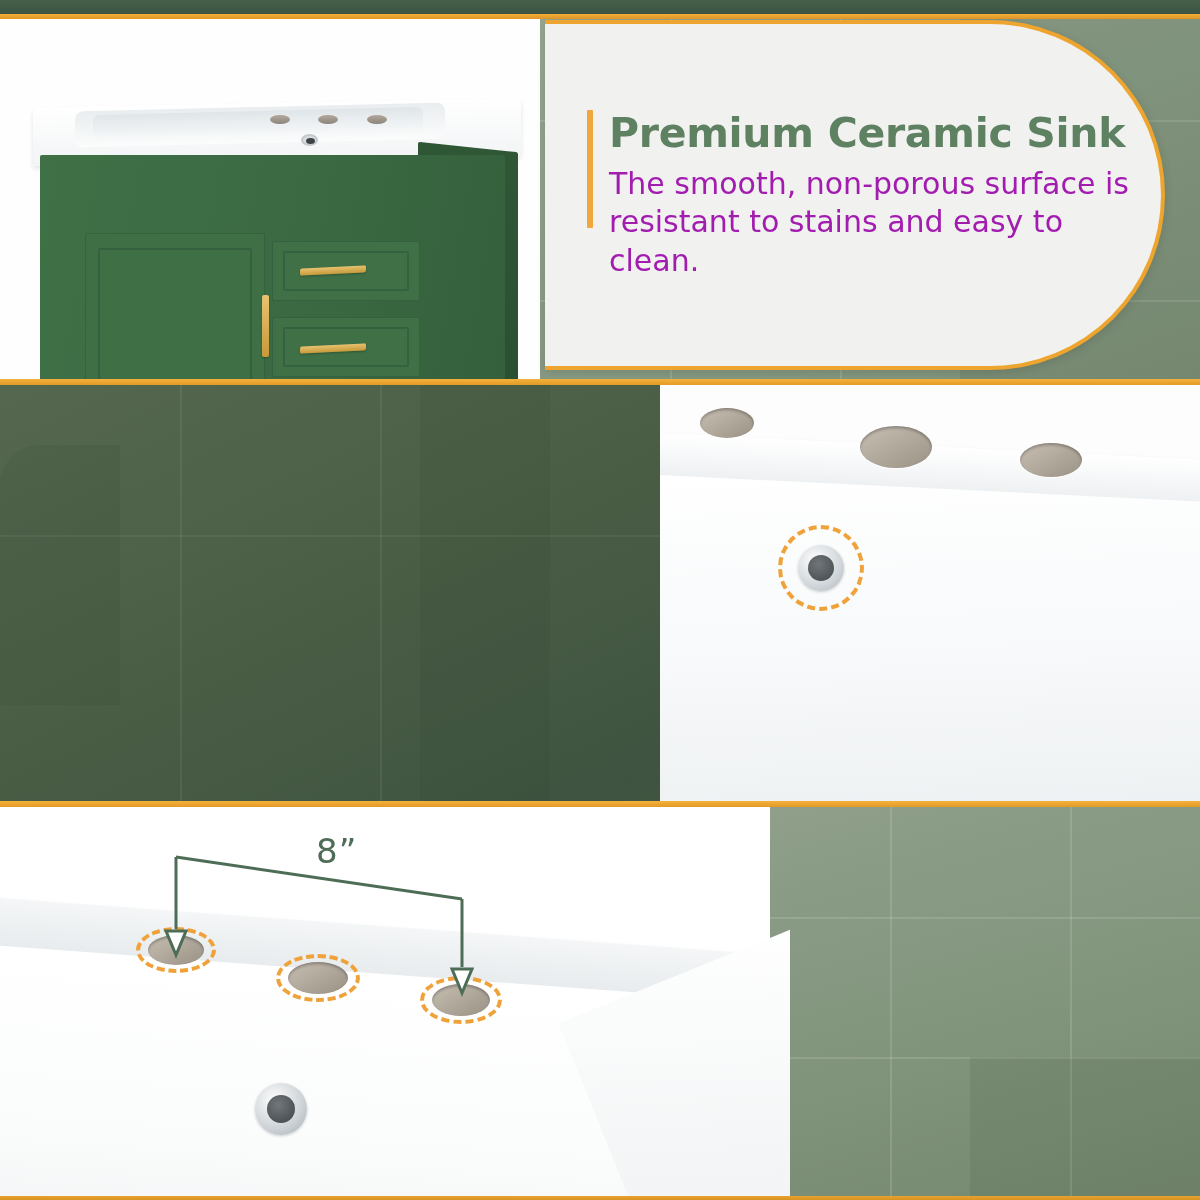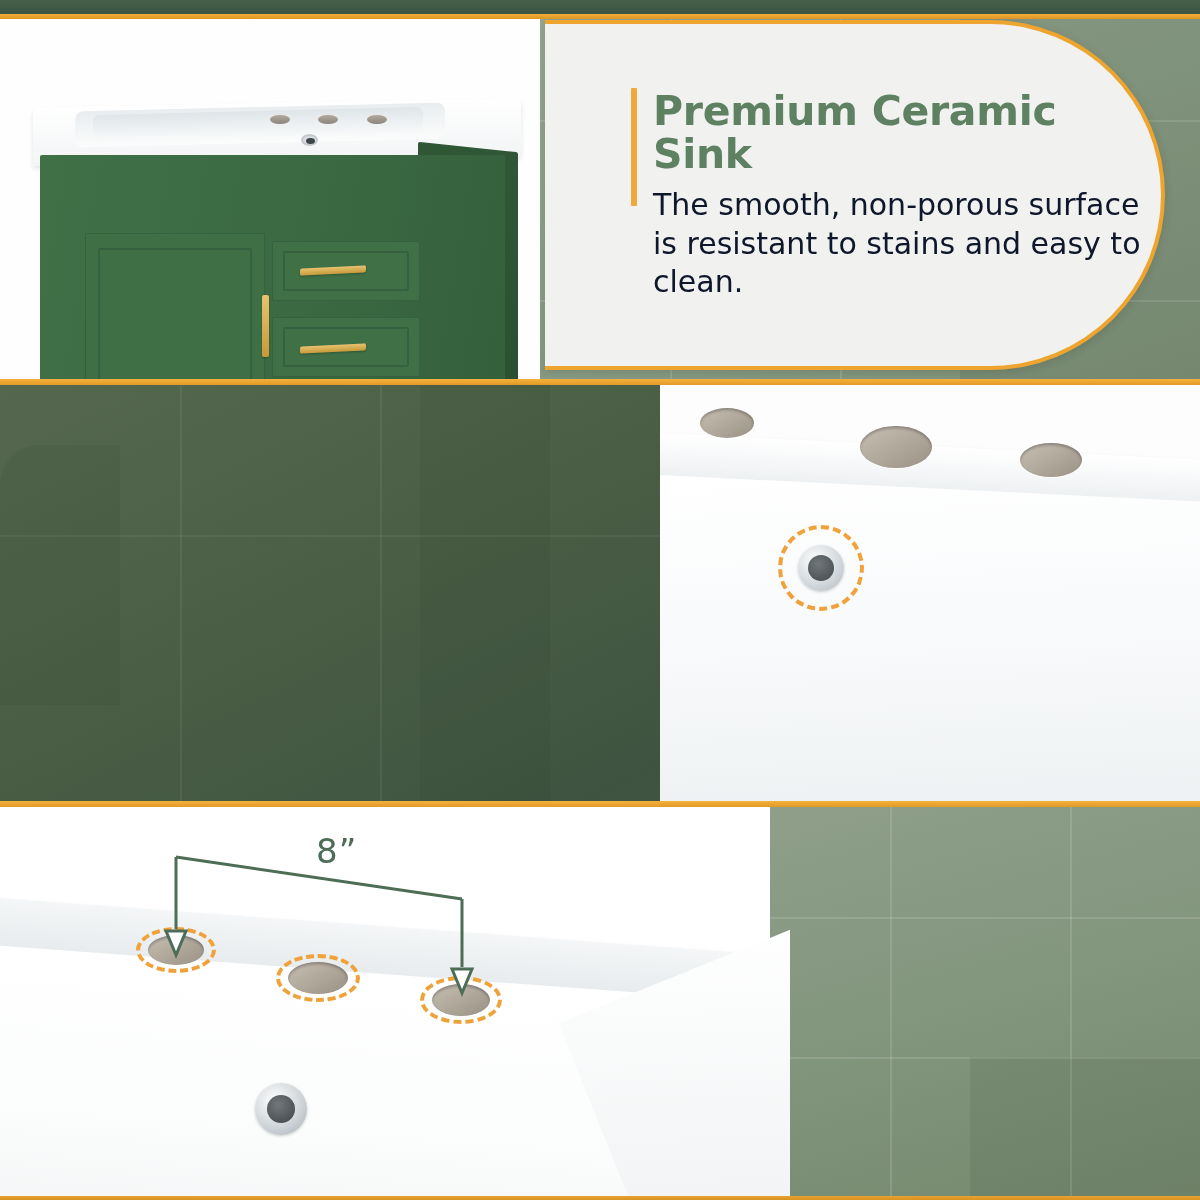--- a/index.html
+++ b/index.html
@@ -48,36 +48,36 @@
   .s3-white { position:absolute; left:0; top:0; width:790px; height:393px; background:#ffffff; }
   .s3-green { position:absolute; left:770px; top:0; width:430px; height:393px;
        background:linear-gradient(165deg,#8f9f8a 0%,#82957d 50%,#75896f 100%); }
   .s3-botstrip { position:absolute; left:0; bottom:0; width:1200px; height:4px;
        background:linear-gradient(#e8a12e,#d89321); z-index:33; }
 
   
   .callout { position:absolute; background:#f1f1f0; border:4px solid #eda52f;
              display:flex; align-items:center; z-index:25;
              box-shadow:0 2px 10px rgba(0,0,0,.12); }
-  .callout.right-pill  { border-radius:0 200px 200px 0; border-left:none;padding-left:44px; }
+  .callout.right-pill  { border-radius:0 200px 200px 0; border-left:none; }
 
   .c1 { left:545px; top:20px;  width:620px; height:350px; }
 
   .c-inner { display:flex; align-items:flex-start; padding-left:10px; }
   .c1 .c-inner { padding-left:42px; }
 
   .accent-bar { width:6px; background:#f0a73c; align-self:stretch;
                 margin-right:16px; border-radius:1px; flex:0 0 6px; }
   .c1 .accent-bar { height:118px; }
 
   .c-text { padding-top:2px; }
   .c-title { color:#5e8162; font-weight:bold; letter-spacing:-.3px;
              line-height:1.05; margin-bottom:10px; }
   .c1 .c-title { font-size:41px; }
-  .c-desc { color:#0f172a; line-height:1.28; }
+  .c-desc { color:#a21caf; line-height:1.28; }
   .c1 .c-desc { font-size:30px; }
 
   
   .vanity { position:absolute; left:15px; top:95px; width:520px; height:290px; }
   .counter { position:absolute; left:18px; top:8px; width:488px; height:58px;
       background:linear-gradient(#ffffff,#f2f4f5); border-radius:5px 5px 2px 2px;
       box-shadow:0 3px 5px rgba(0,0,0,.10); transform:skewY(-1.1deg); }
   .basin { position:absolute; left:60px; top:12px; width:370px; height:36px;
       background:linear-gradient(#e9edef,#fbfcfc); border-radius:8px;
       transform:skewY(-1.4deg); }

